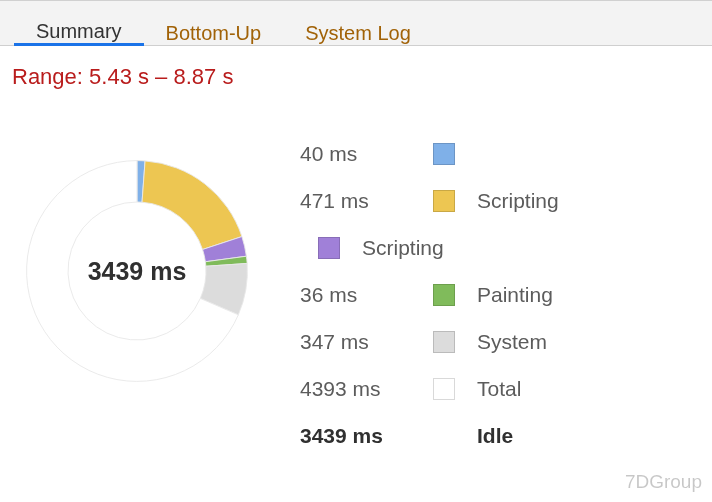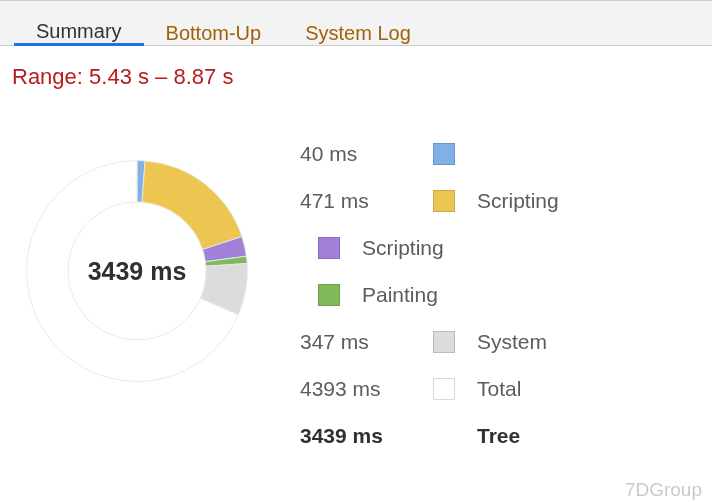--- a/index.html
+++ b/index.html
@@ -87,21 +87,21 @@
     margin: 0 22px 0 18px;
     border: 1px solid rgba(0,0,0,0.15);
   }
   .legend-label { color: #5c5c5c; }
   .legend-row.total .legend-value,
   .legend-row.total .legend-label { font-weight: 700; color: #303030; }
   .legend-row.total .legend-swatch { visibility: hidden; }
   .watermark {
     position: absolute;
     right: 10px;
-    bottom: 0;
+    bottom: 8px;
     text-align: right;
     color: rgba(0,0,0,0.22);
     font-size: 19px;
     line-height: 1.25;
     pointer-events: none;
     margin-top: 7px;
   }
 </style>
 </head>
 <body>
@@ -137,36 +137,37 @@
     <div class="legend-row">
       <span class="legend-value">471 ms</span>
       <span class="legend-swatch" style="background: rgb(237, 198, 82);"></span>
       <span class="legend-label">Scripting</span>
     </div>
     <div class="legend-row">
       <span class="legend-swatch" style="background: rgb(160, 128, 216);"></span>
       <span class="legend-label">Scripting</span>
     </div>
     <div class="legend-row">
+      <span class="legend-value">36 ms</span>
       <span class="legend-swatch" style="background: rgb(128, 187, 91);"></span>
       <span class="legend-label">Painting</span>
     </div>
     <div class="legend-row">
       <span class="legend-value">347 ms</span>
       <span class="legend-swatch" style="background: rgb(220, 220, 220);"></span>
       <span class="legend-label">System</span>
     </div>
     <div class="legend-row">
       <span class="legend-value">4393 ms</span>
       <span class="legend-swatch" style="background: rgb(255, 255, 255);"></span>
       <span class="legend-label">Total</span>
     </div>
     <div class="legend-row total">
       <span class="legend-value">3439 ms</span>
       <span class="legend-swatch"></span>
-      <span class="legend-label">Tree</span>
+      <span class="legend-label">Idle</span>
     </div>
   </div>
 </div>
 
 <div class="watermark">
   <div>7DGroup</div>
 </div>
 
 </body></html>

